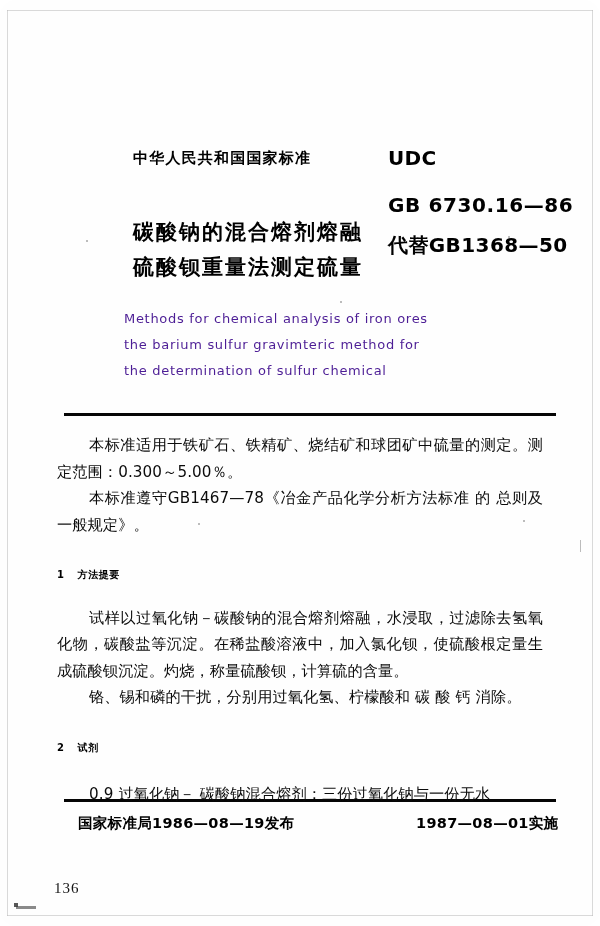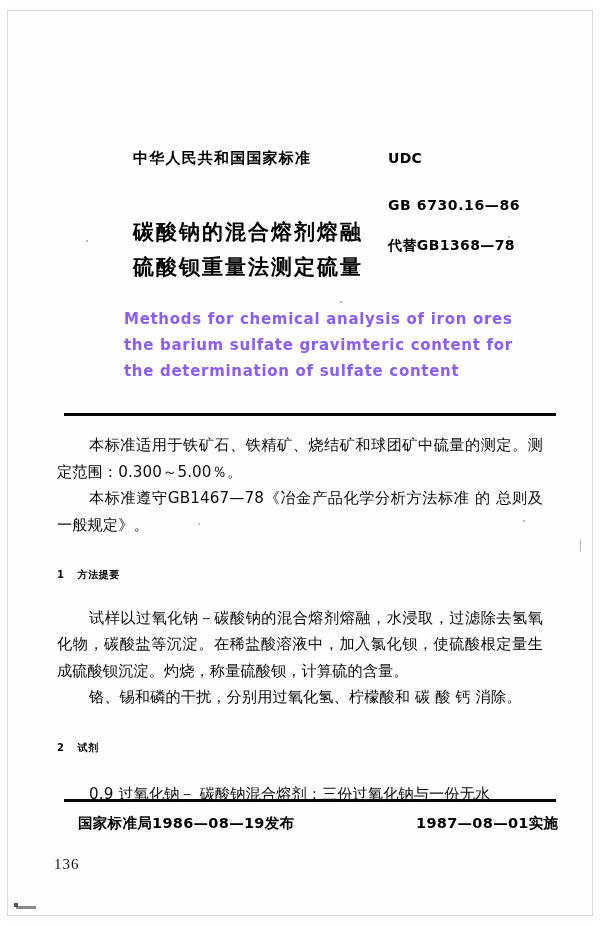--- a/index.html
+++ b/index.html
@@ -80,43 +80,43 @@
     font-size: 21px;
     line-height: 33px;
     letter-spacing: 2px;
   }
   #doc-title-1 { margin-top: 48px; }
   #doc-title-2 { margin-top: 2px; }
 
   .code-line {
     font-family: "DejaVu Sans", "Liberation Sans", sans-serif;
     font-weight: bold;
-    font-size: 14px;
+    font-size: 20px;
     line-height: 20px;
     color: #000;
     white-space: nowrap;
     letter-spacing: .3px;
   }
   #udc-line      { margin-top: 0px; }
   #gb-number     { margin-top: 27px; letter-spacing: .6px; }
   #supersedes    { margin-top: 20px; letter-spacing: .4px; }
 
   
   #english-title {
     position: absolute;
     left: 124px; top: 306px;
     width: 400px;
   }
   .en-line {
     font-family: "DejaVu Sans", "Liberation Sans", sans-serif;
-    font-weight: bold;
-    font-size: 15px;
+    font-weight: normal;
+    font-size: 13px;
     line-height: 26px;
     letter-spacing: .7px;
-    color: #8b5cf6;
+    color: #4c1d95;
     white-space: nowrap;
   }
 
   
   .rule-thick {
     position: absolute;
     left: 64px;
     width: 492px;
     height: 3px;
     background: #050505;
@@ -174,21 +174,21 @@
     color: #000;
     white-space: nowrap;
     letter-spacing: .3px;
     padding-left: 24px;
   }
   #issue-date      { left: 54px; top: 0; }
   #implement-date  { left: 392px; top: 0; }
 
   #page-number {
     position: absolute;
-    left: 54px; top: 854px;
+    left: 54px; top: 878px;
     font-family: "Liberation Serif", "DejaVu Serif", serif;
     font-size: 15px;
     line-height: 20px;
     color: #141414;
     letter-spacing: 1px;
   }
 
   
   .speckle {
     position: absolute;
@@ -233,28 +233,28 @@
       <div class="cn-heading doc-title-line" id="doc-title-1">碳酸钠的混合熔剂熔融</div>
 
       <div class="cn-heading doc-title-line" id="doc-title-2">硫酸钡重量法测定硫量</div>
     </div>
 
     <div id="masthead-right">
       <div class="code-line" id="udc-line">UDC</div>
 
       <div class="code-line" id="gb-number">GB  6730.16—86</div>
 
-      <div class="code-line" id="supersedes">代替GB1368—78</div>
+      <div class="code-line" id="supersedes">代替GB1368—50</div>
     </div>
   </div>
 
   <div id="english-title">
     <div class="en-line">Methods for chemical analysis of iron ores</div>
-    <div class="en-line">the barium sulfate gravimteric content for</div>
-    <div class="en-line">the determination of sulfate content</div>
+    <div class="en-line">the barium sulfur gravimteric method for</div>
+    <div class="en-line">the determination of sulfur chemical</div>
   </div>
 
   <div class="rule-thick" id="rule-top"></div>
   <div class="rule-thick" id="rule-bottom"></div>
 
   <div id="body-text">
 
     <p class="para indent">本标准适用于铁矿石、铁精矿、烧结矿和球团矿中硫量的测定。测定范围：0.300～5.00％。</p>
 
     <p class="para indent">本标准遵守GB1467—78《冶金产品化学分析方法标准 的 总则及一般规定》。</p>

